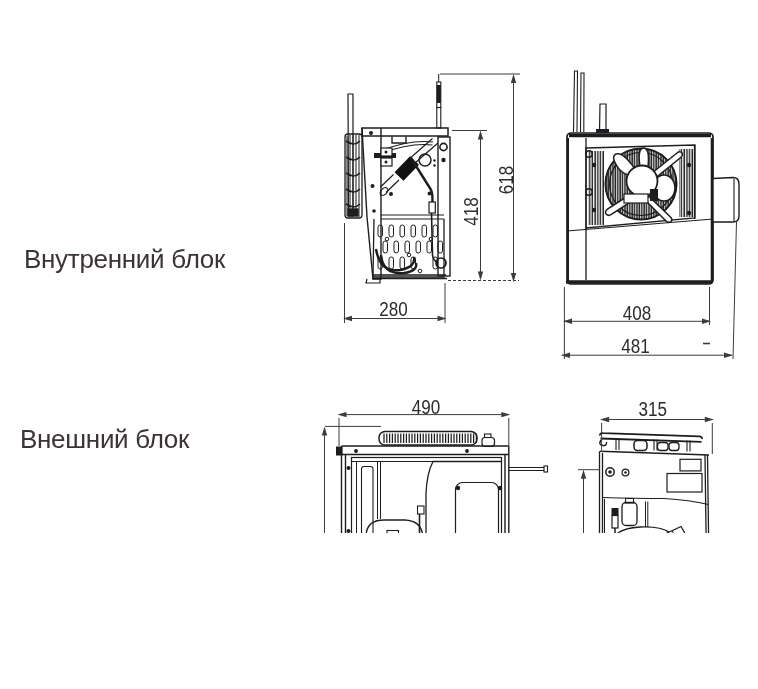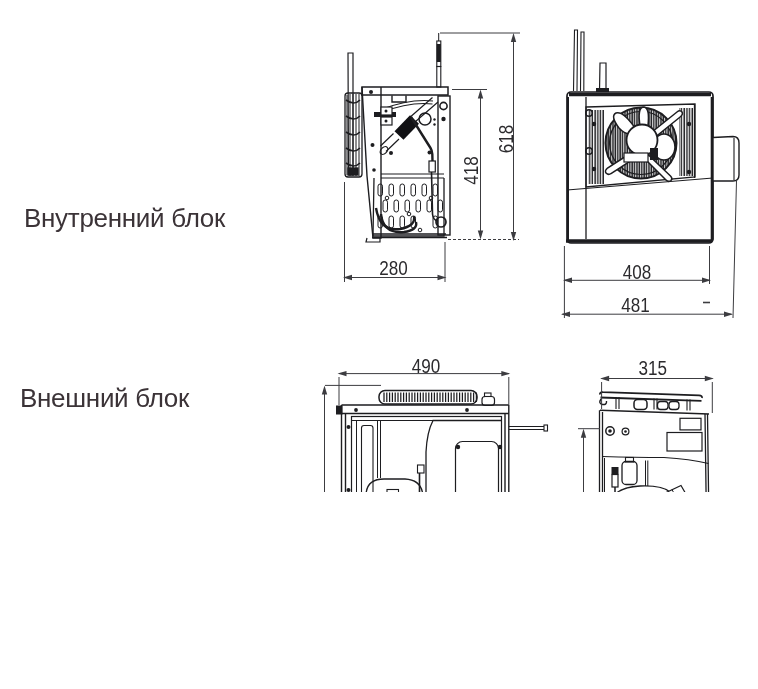--- a/index.html
+++ b/index.html
@@ -1,17 +1,17 @@
 <!DOCTYPE html>
 <html><head>
 <meta charset="utf-8">
 <style>
   html,body{margin:0;padding:0;background:#ffffff;}
   .page{position:relative;width:758px;height:492px;background:#ffffff;overflow:hidden;
-        font-family:"Liberation Sans", sans-serif;}
+        font-family:"Liberation Sans", sans-serif;margin-top:41px;}
   svg{position:absolute;left:0;top:0;}
   .num{font-family:"Liberation Sans", sans-serif;font-size:20px;fill:#2c2b2e;}
   .lbl{font-family:"Liberation Sans", sans-serif;font-size:26px;letter-spacing:-0.3px;fill:#3b3337;}
 </style>
 </head>
 <body>
 <div class="page">
 <svg width="758" height="689" viewBox="0 0 758 689">
 <defs>
   <pattern id="vh" width="2.7" height="6" patternUnits="userSpaceOnUse">

